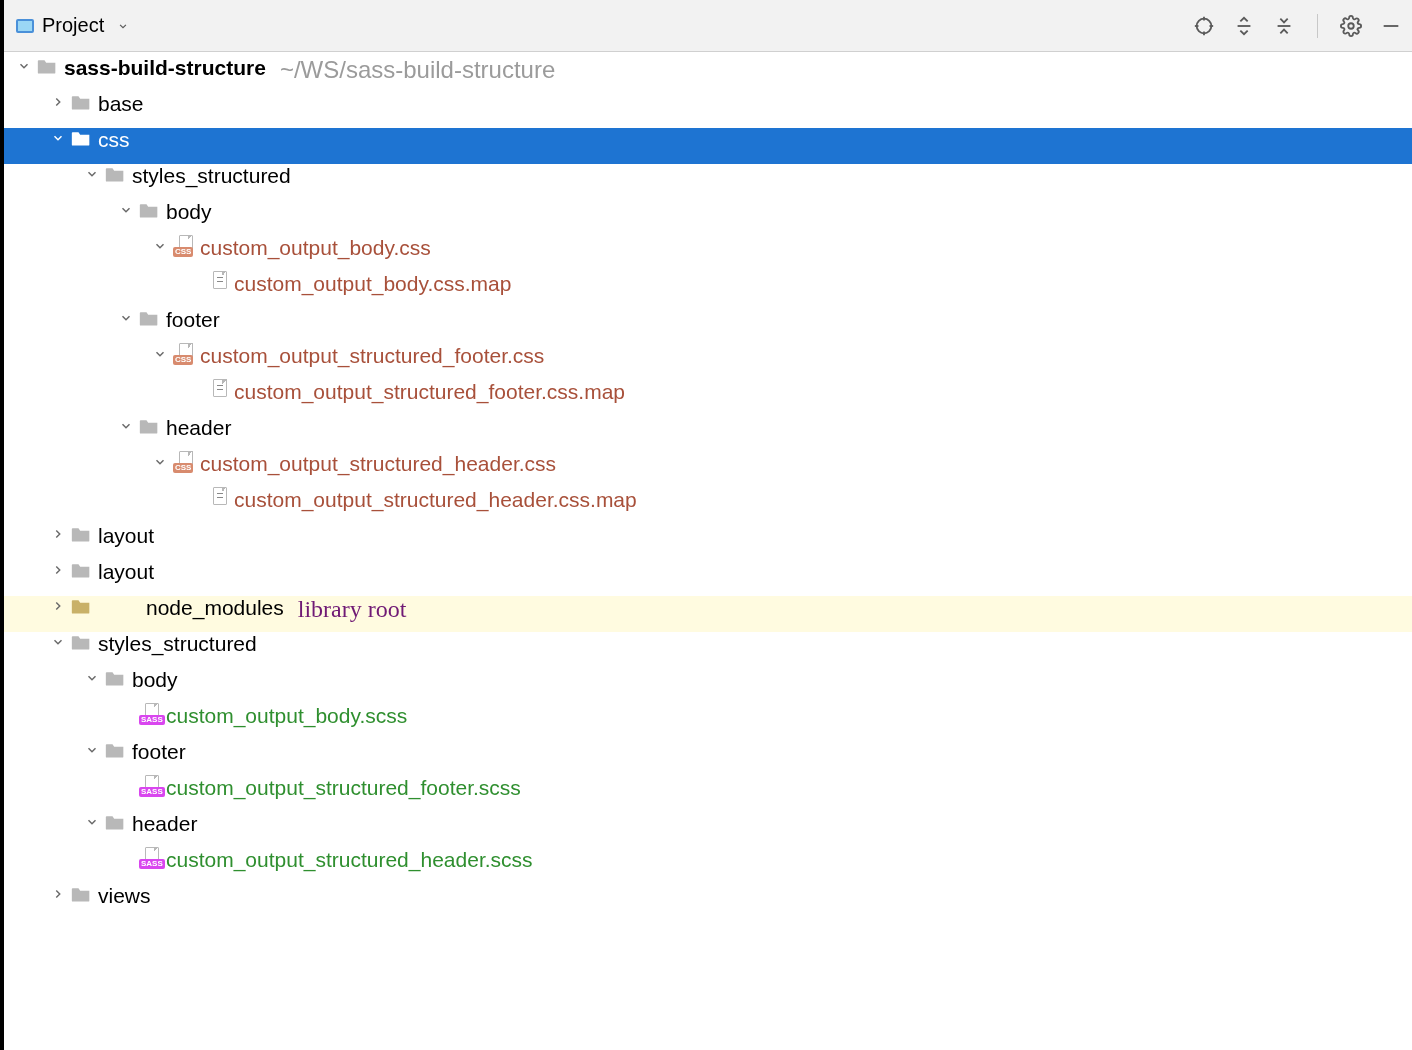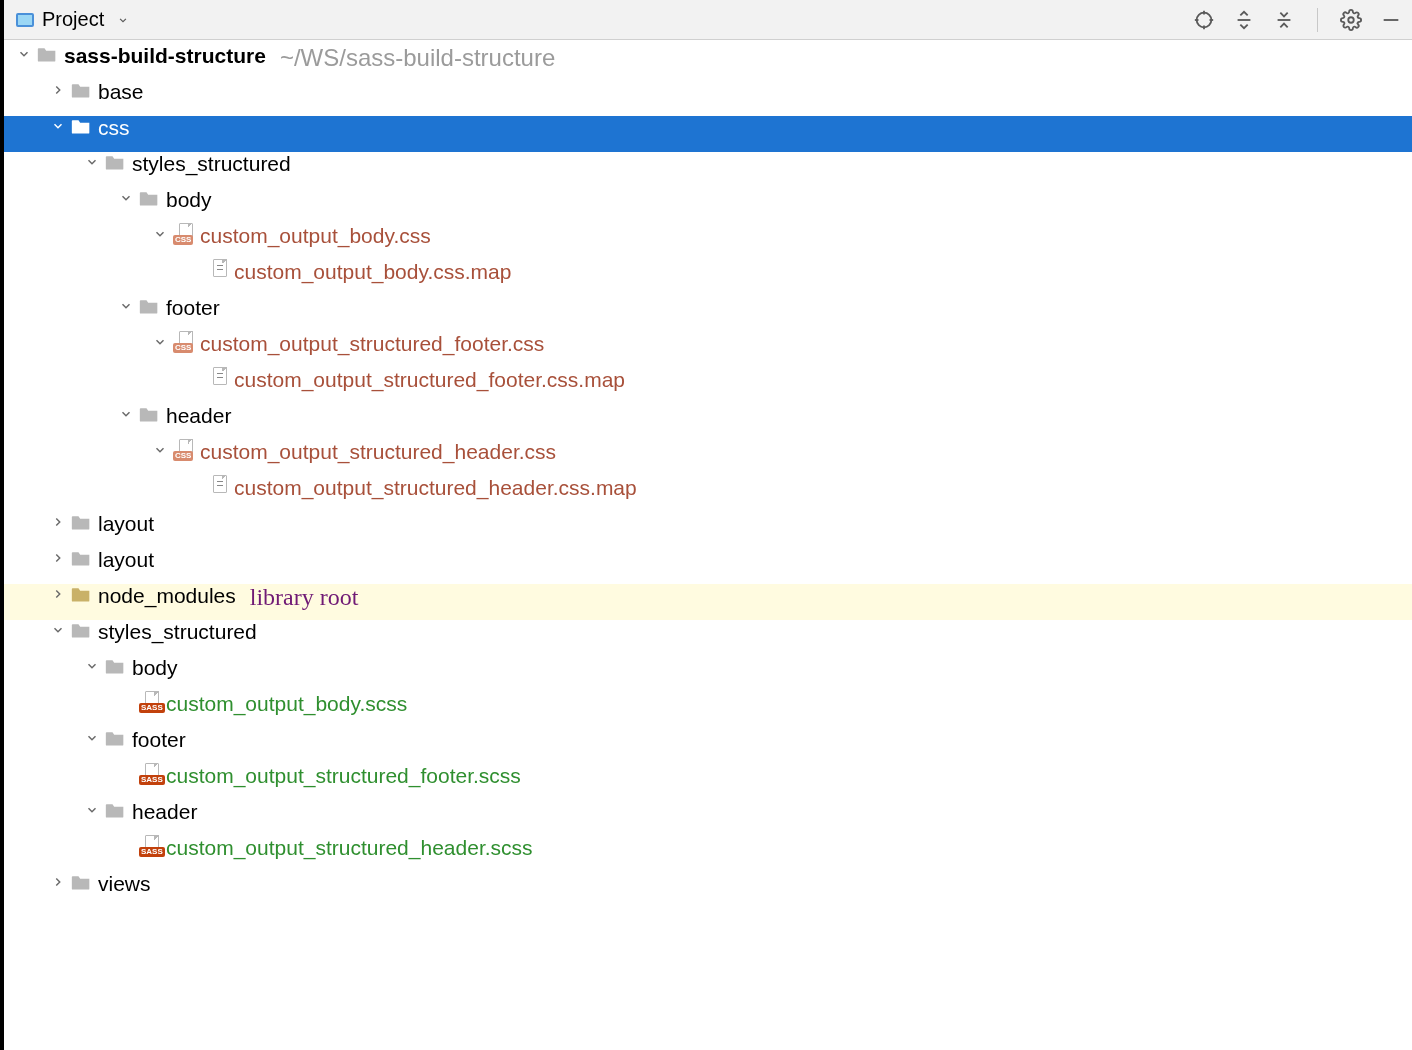--- a/index.html
+++ b/index.html
@@ -6,21 +6,21 @@
   body {
     font-family: -apple-system, BlinkMacSystemFont, "Segoe UI", Arial, sans-serif;
     font-size: 20px;
     background: #ffffff;
     width: 1412px;
     height: 1050px;
     overflow: hidden;
     border-left: 4px solid #000;
   }
   .toolbar {
-    height: 40px;
+    height: 52px;
     background: #f2f2f2;
     border-bottom: 1px solid #d0d0d0;
     display: flex;
     align-items: center;
     padding: 0 10px 0 12px;
   }
   .toolbar-left { display: flex; align-items: center; gap: 8px; }
   .toolbar-title { font-size: 20px; color: #000; }
   .toolbar-right { margin-left: auto; display: flex; align-items: center; gap: 18px; }
   .toolbar-divider { width: 1px; height: 24px; background: #c8c8c8; margin: 0 4px; }
@@ -44,41 +44,41 @@
   .arrow { width: 20px; height: 20px; display:inline-flex; align-items:center; justify-content:center; color:#6a6a6a; cursor:pointer; flex:0 0 20px;}
   .row.selected .arrow { color:#fff; }
   .arrow.blank { visibility: hidden; }
   .ficon { width: 22px; height: 20px; display:inline-flex; align-items:center; justify-content:center; margin: 0 6px 0 2px; flex:0 0 22px;}
   .label { font-size: 21px; }
   .label.bold { font-weight: 700; }
   .label.css-color { color: #a8503a; }
   .label.scss-color { color: #2f8f2f; }
   .row.selected .label { color:#fff !important; }
   .secondary { color: #9b9b9b; margin-left: 14px; font-size: 24px;}
-  .row.library .label { color:#000; }
+  .row.library .label { color:#000;margin-left:48px; }
   .row.library .secondary { color:#701a75;font-family:Liberation Serif, serif; }
   
   .folder-svg { width:20px; height:18px; }
   .file-badge {
     position:relative; width:20px; height:22px;
   }
   .file-badge .page {
     position:absolute; top:0; right:0; width:14px; height:18px; background:#fff;
     border:1px solid #b8b8b8; border-radius:1px;
   }
   .file-badge .page::before{
     content:""; position:absolute; top:-1px; right:-1px; width:5px; height:5px;
     background:linear-gradient(135deg,#b8b8b8 0 50%, transparent 50%);
   }
   .file-badge .tag{
     position:absolute; bottom:0; left:0; font-size:8px; font-weight:700;
     padding:0 2px; line-height:10px; border-radius:2px; color:#fff;
   }
   .tag.css { background:#d88b6e; }
-  .tag.sass { background:#c2410c; }
+  .tag.sass { background:#d946ef; }
   .file-plain .lines::before,.file-plain .lines::after{
     content:""; position:absolute; left:3px; right:3px; height:1px; background:#888;
   }
   .file-plain .lines::before{ top:5px;}
   .file-plain .lines::after{ top:9px;}
 </style>
 </head>
 <body>
 
 <div class="toolbar">

